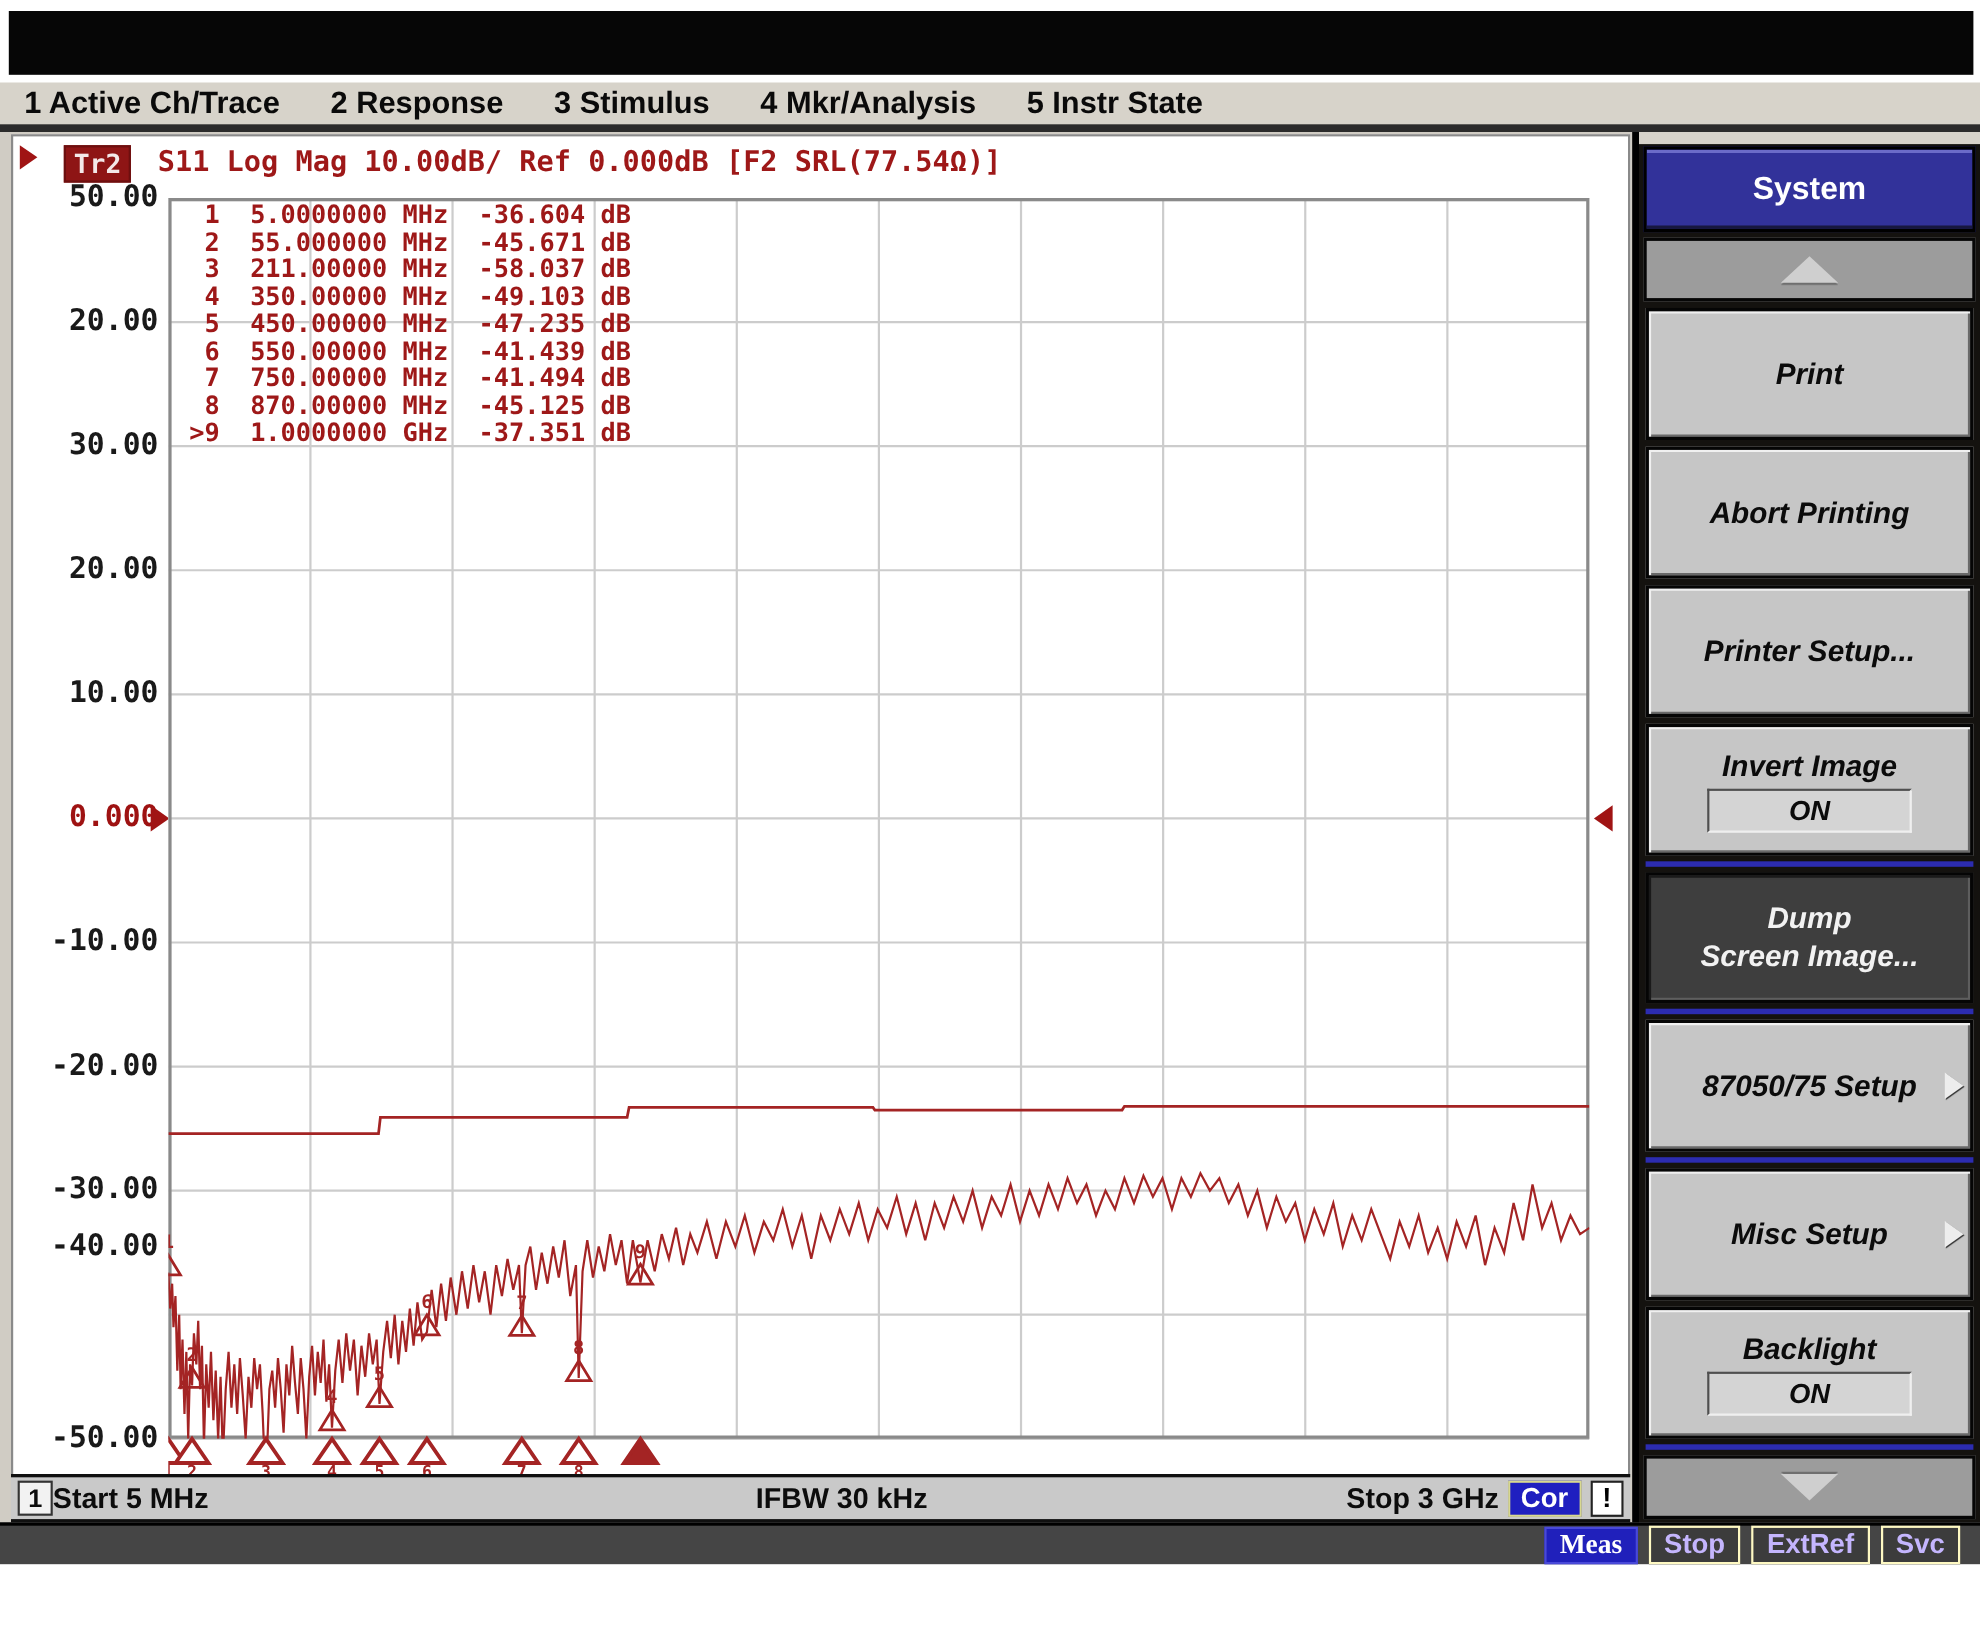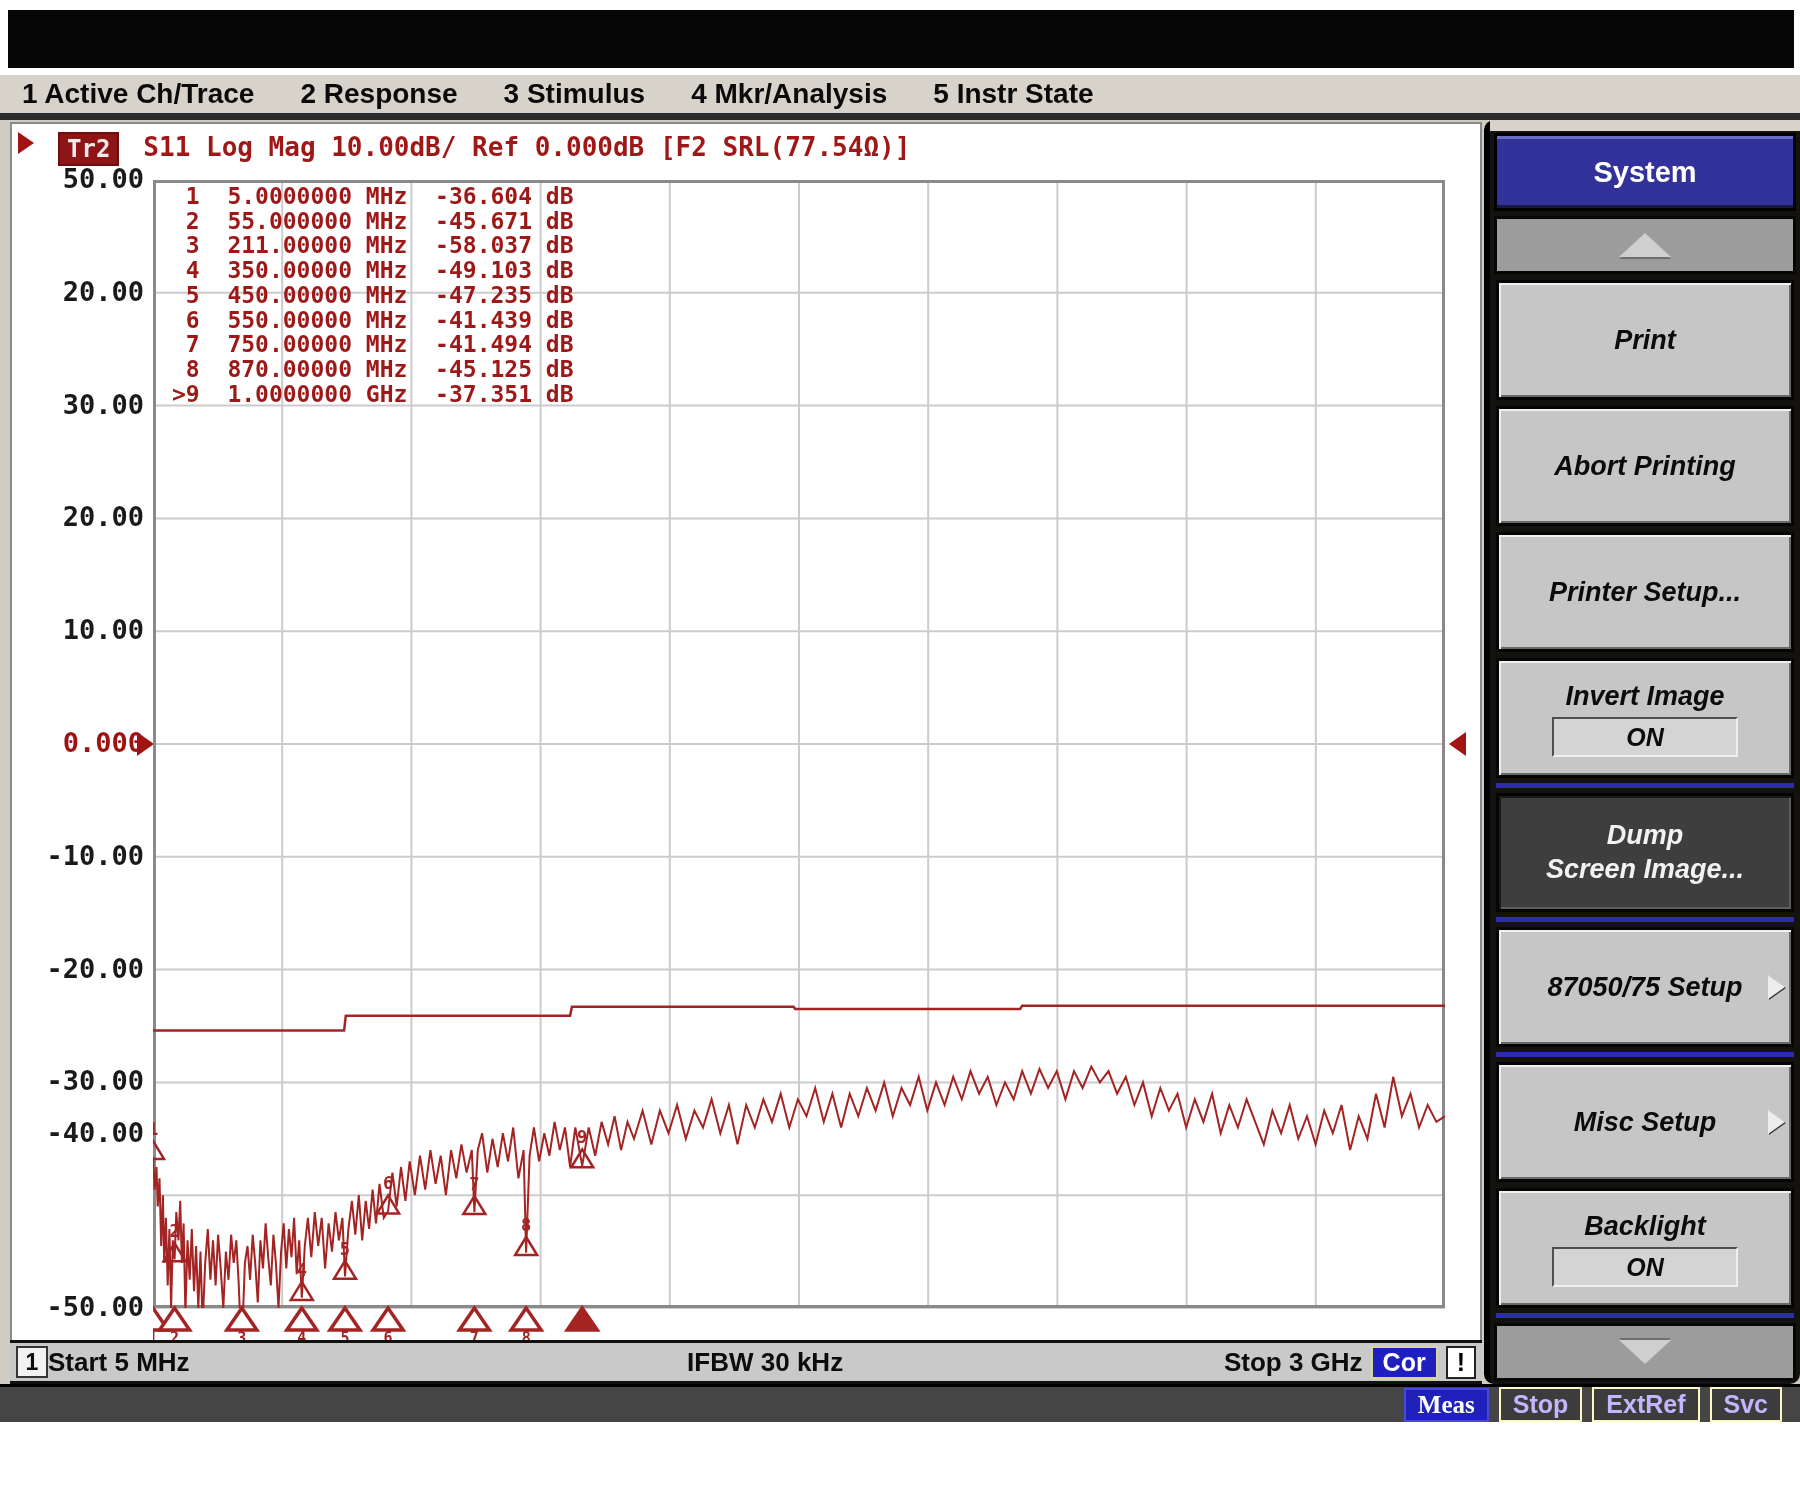--- a/index.html
+++ b/index.html
@@ -38,21 +38,21 @@
         border-bottom:12px solid transparent;border-right:17px solid #a01414;}
 
   .marker-table{position:absolute;left:160px;top:60px;margin:0;
         font-family:"DejaVu Sans Mono",monospace;font-weight:bold;font-size:23px;line-height:24.7px;
         color:#9e1818;}
 
   .gratsvg{position:absolute;left:141px;top:56px;}
 
   
   .softcol{position:absolute;left:1484px;top:0;width:310px;height:1264px;background:#14120f;
-           border-left:6px solid #000;display:flex;flex-direction:column;border-radius:10px;}
+           border-left:6px solid #000;display:flex;flex-direction:column;}
   .softcol .topstrip{height:11px;background:#d7d3ca;}
   .sk-title{height:72px;margin:2px 4px 2px 4px;background:#32329a;border:3px solid #000;
             color:#ffffff;font-size:29px;font-weight:600;display:flex;align-items:center;justify-content:center;
             box-shadow:inset 0 3px 0 #6b6bc8, inset 0 -3px 0 #17173f;}
   .sk-scroll{height:52px;margin:3px 4px;background:#9c9c9c;border:3px solid #060606;
              display:flex;align-items:center;justify-content:center;}
   .tri-up{width:0;height:0;border-left:26px solid transparent;border-right:26px solid transparent;
           border-bottom:24px solid #cfcfcf;filter:drop-shadow(0 2px 0 #6f6f6f);}
   .tri-down{width:0;height:0;border-left:26px solid transparent;border-right:26px solid transparent;
           border-top:24px solid #cfcfcf;filter:drop-shadow(0 -2px 0 #6f6f6f);}

